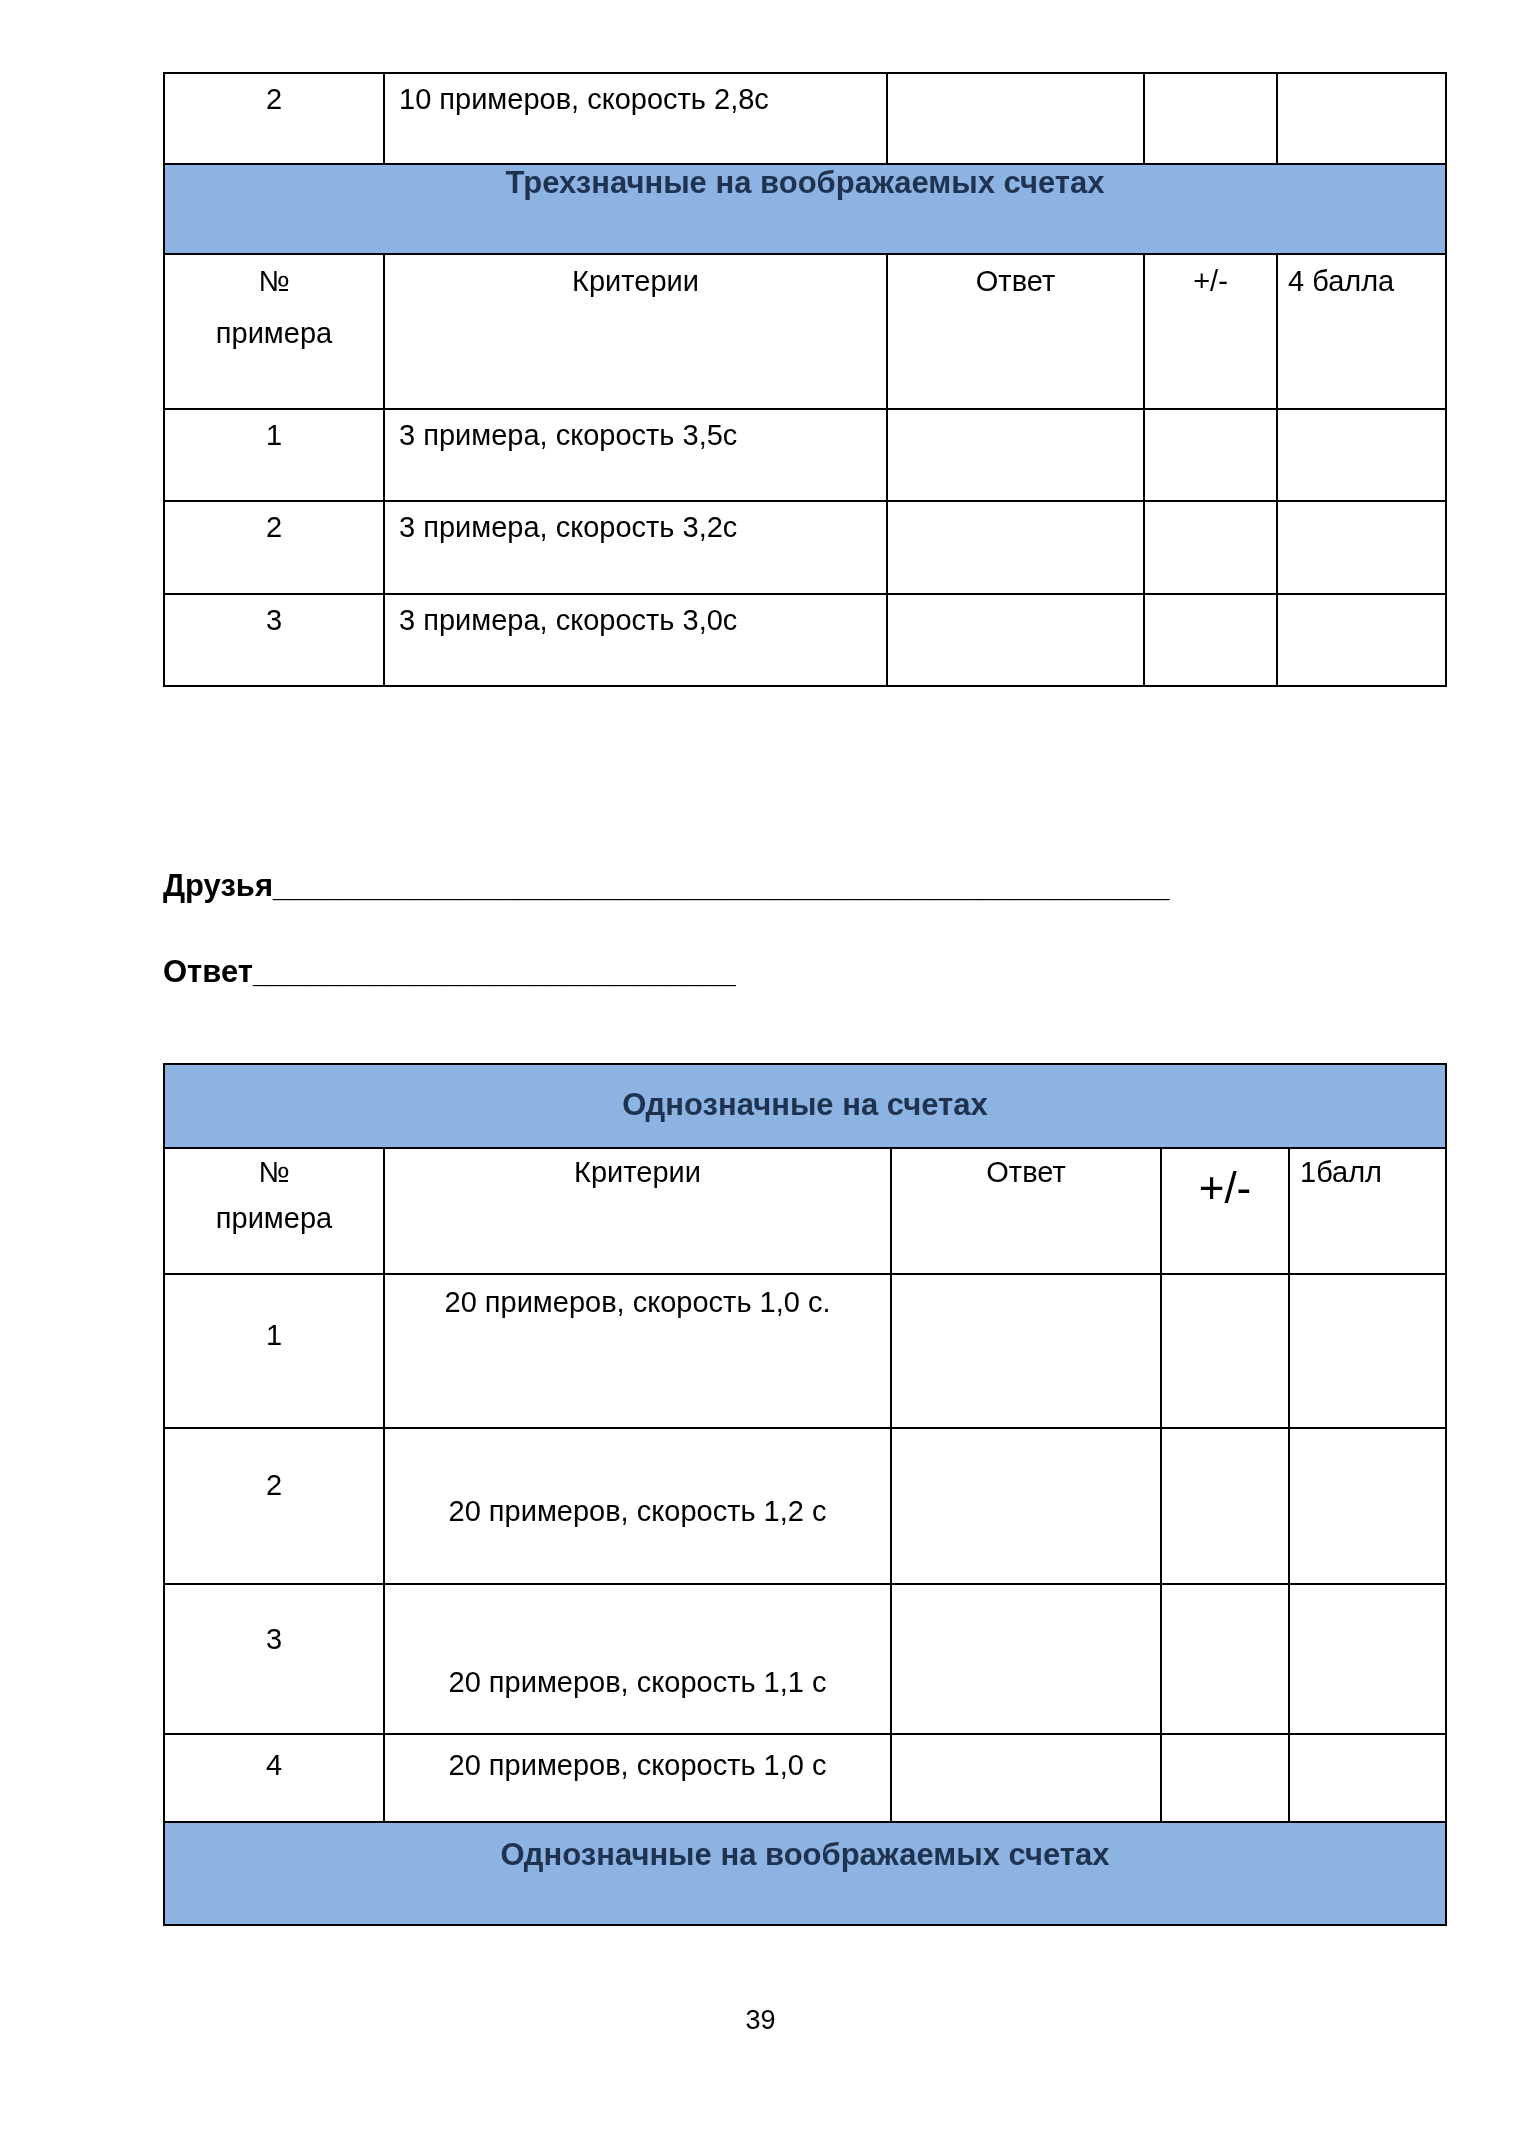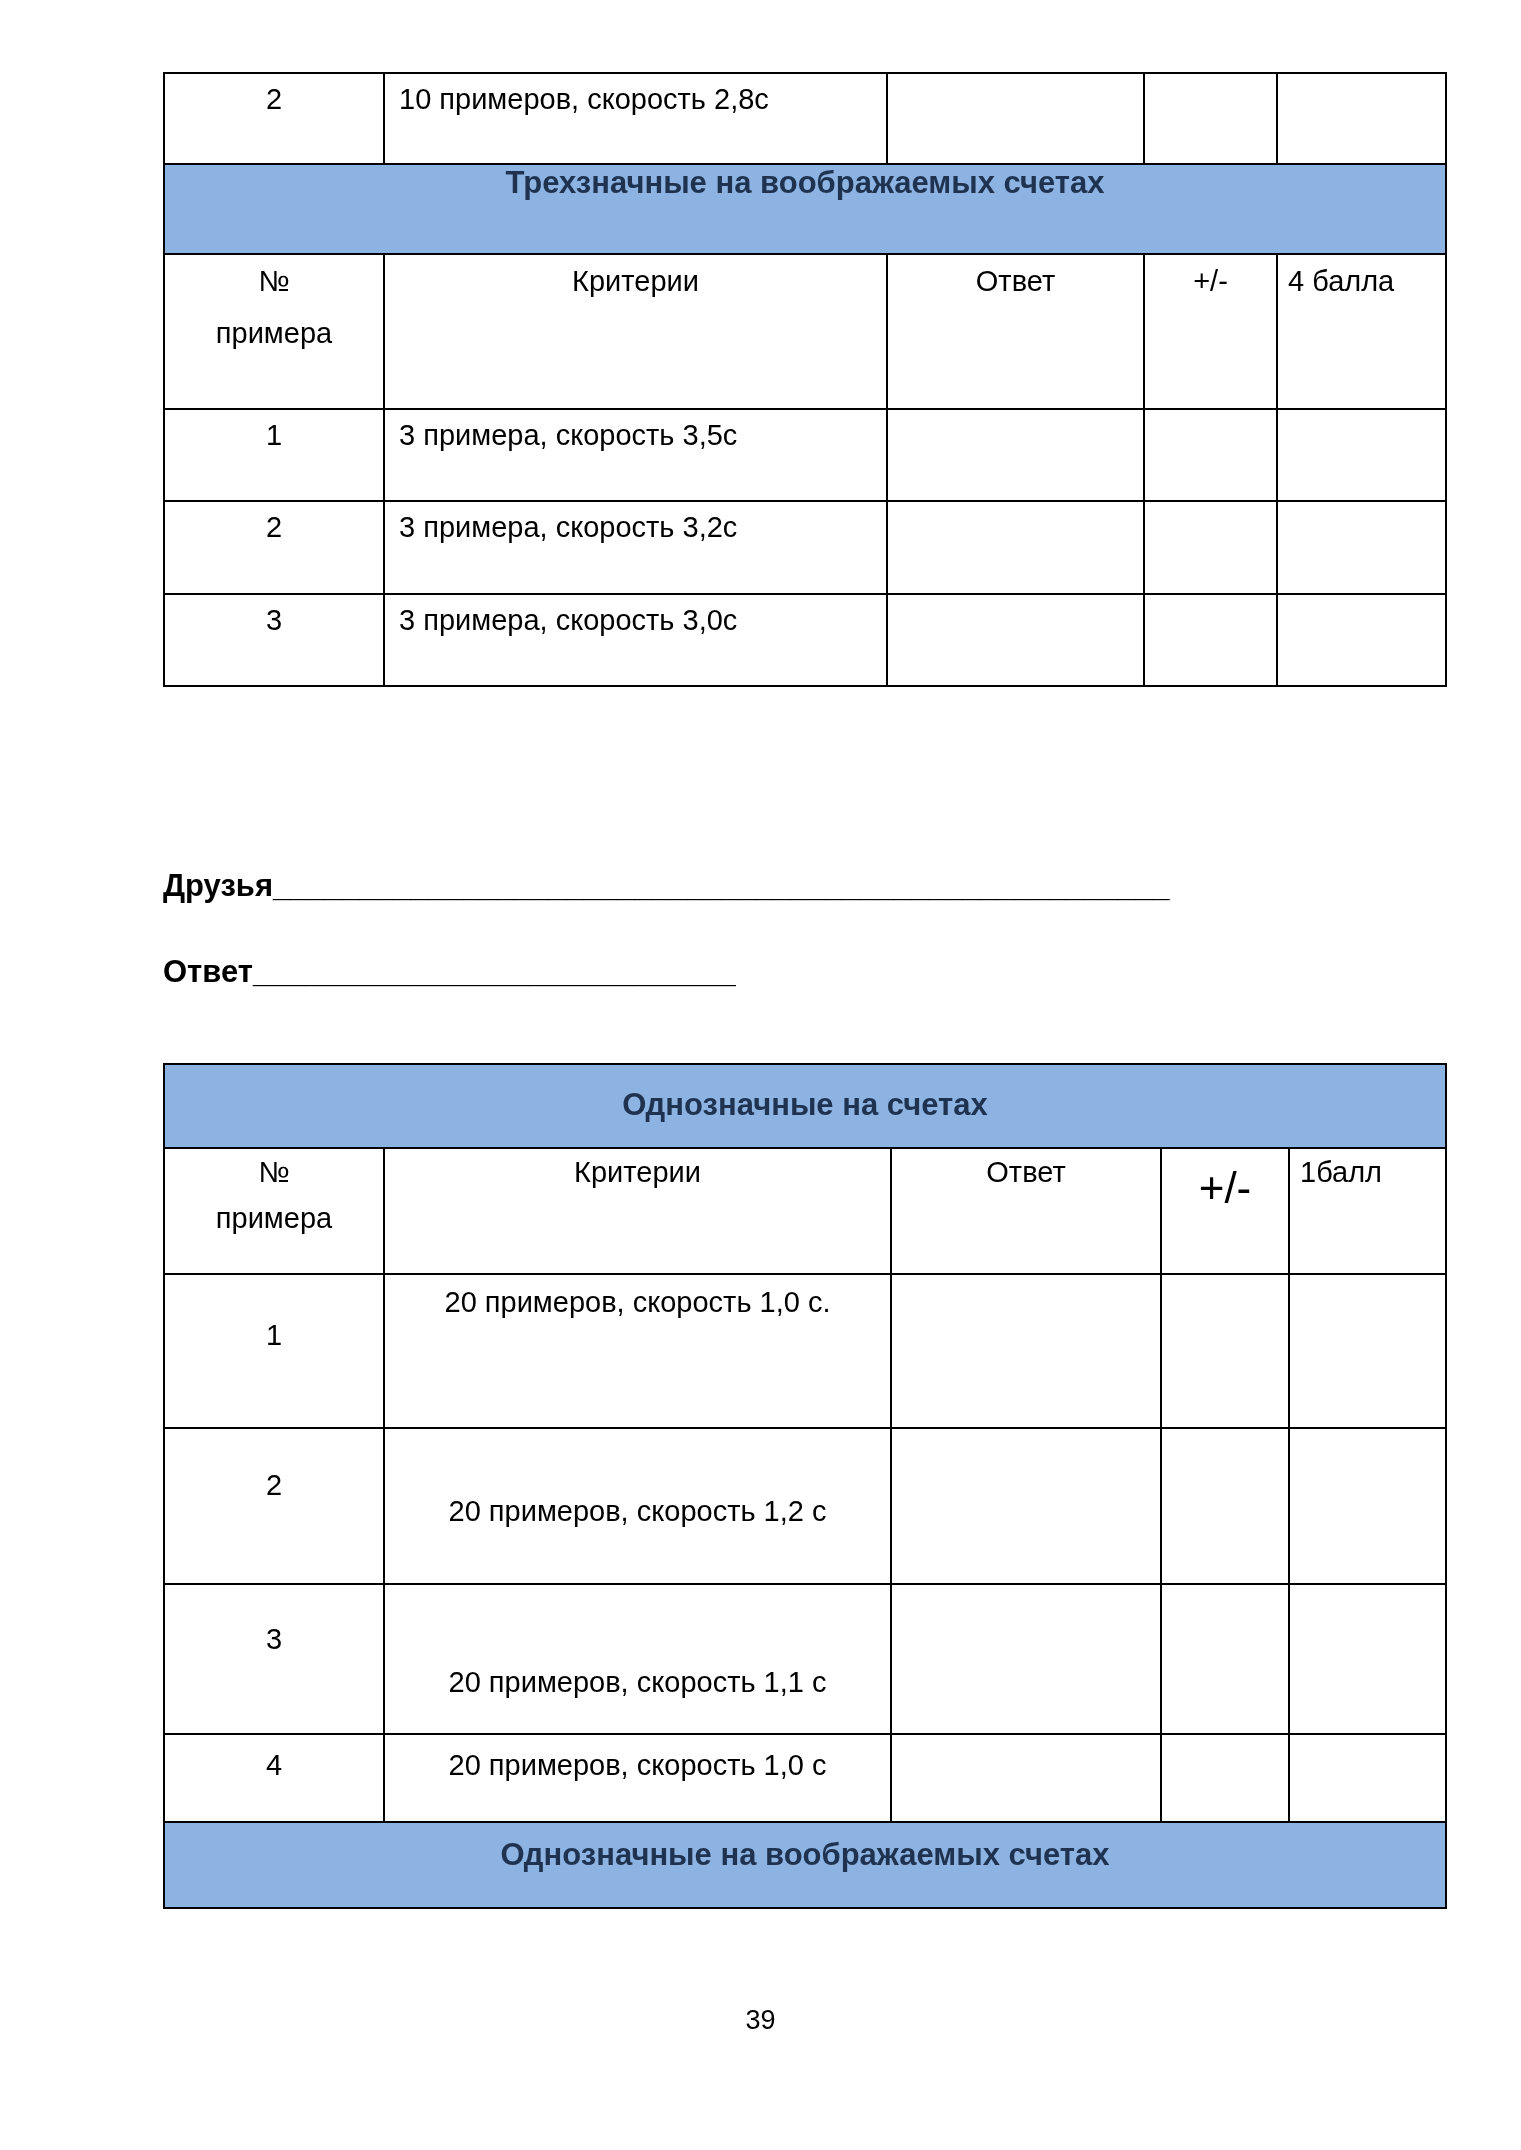--- a/index.html
+++ b/index.html
@@ -164,21 +164,21 @@
       <td></td>
       <td></td>
     </tr>
     <tr class="r4" style="height:88px">
       <td class="num">4</td>
       <td class="crit-center crit">20 примеров, скорость 1,0 с</td>
       <td></td>
       <td></td>
       <td></td>
     </tr>
-    <tr style="height:86px">
+    <tr style="height:103px">
       <td colspan="5" class="band band-bottom-cell">Однозначные на воображаемых счетах</td>
     </tr>
   </tbody>
     </table>
 
   <div class="page-number">39</div>
 
 </div>
 
 </body></html>

